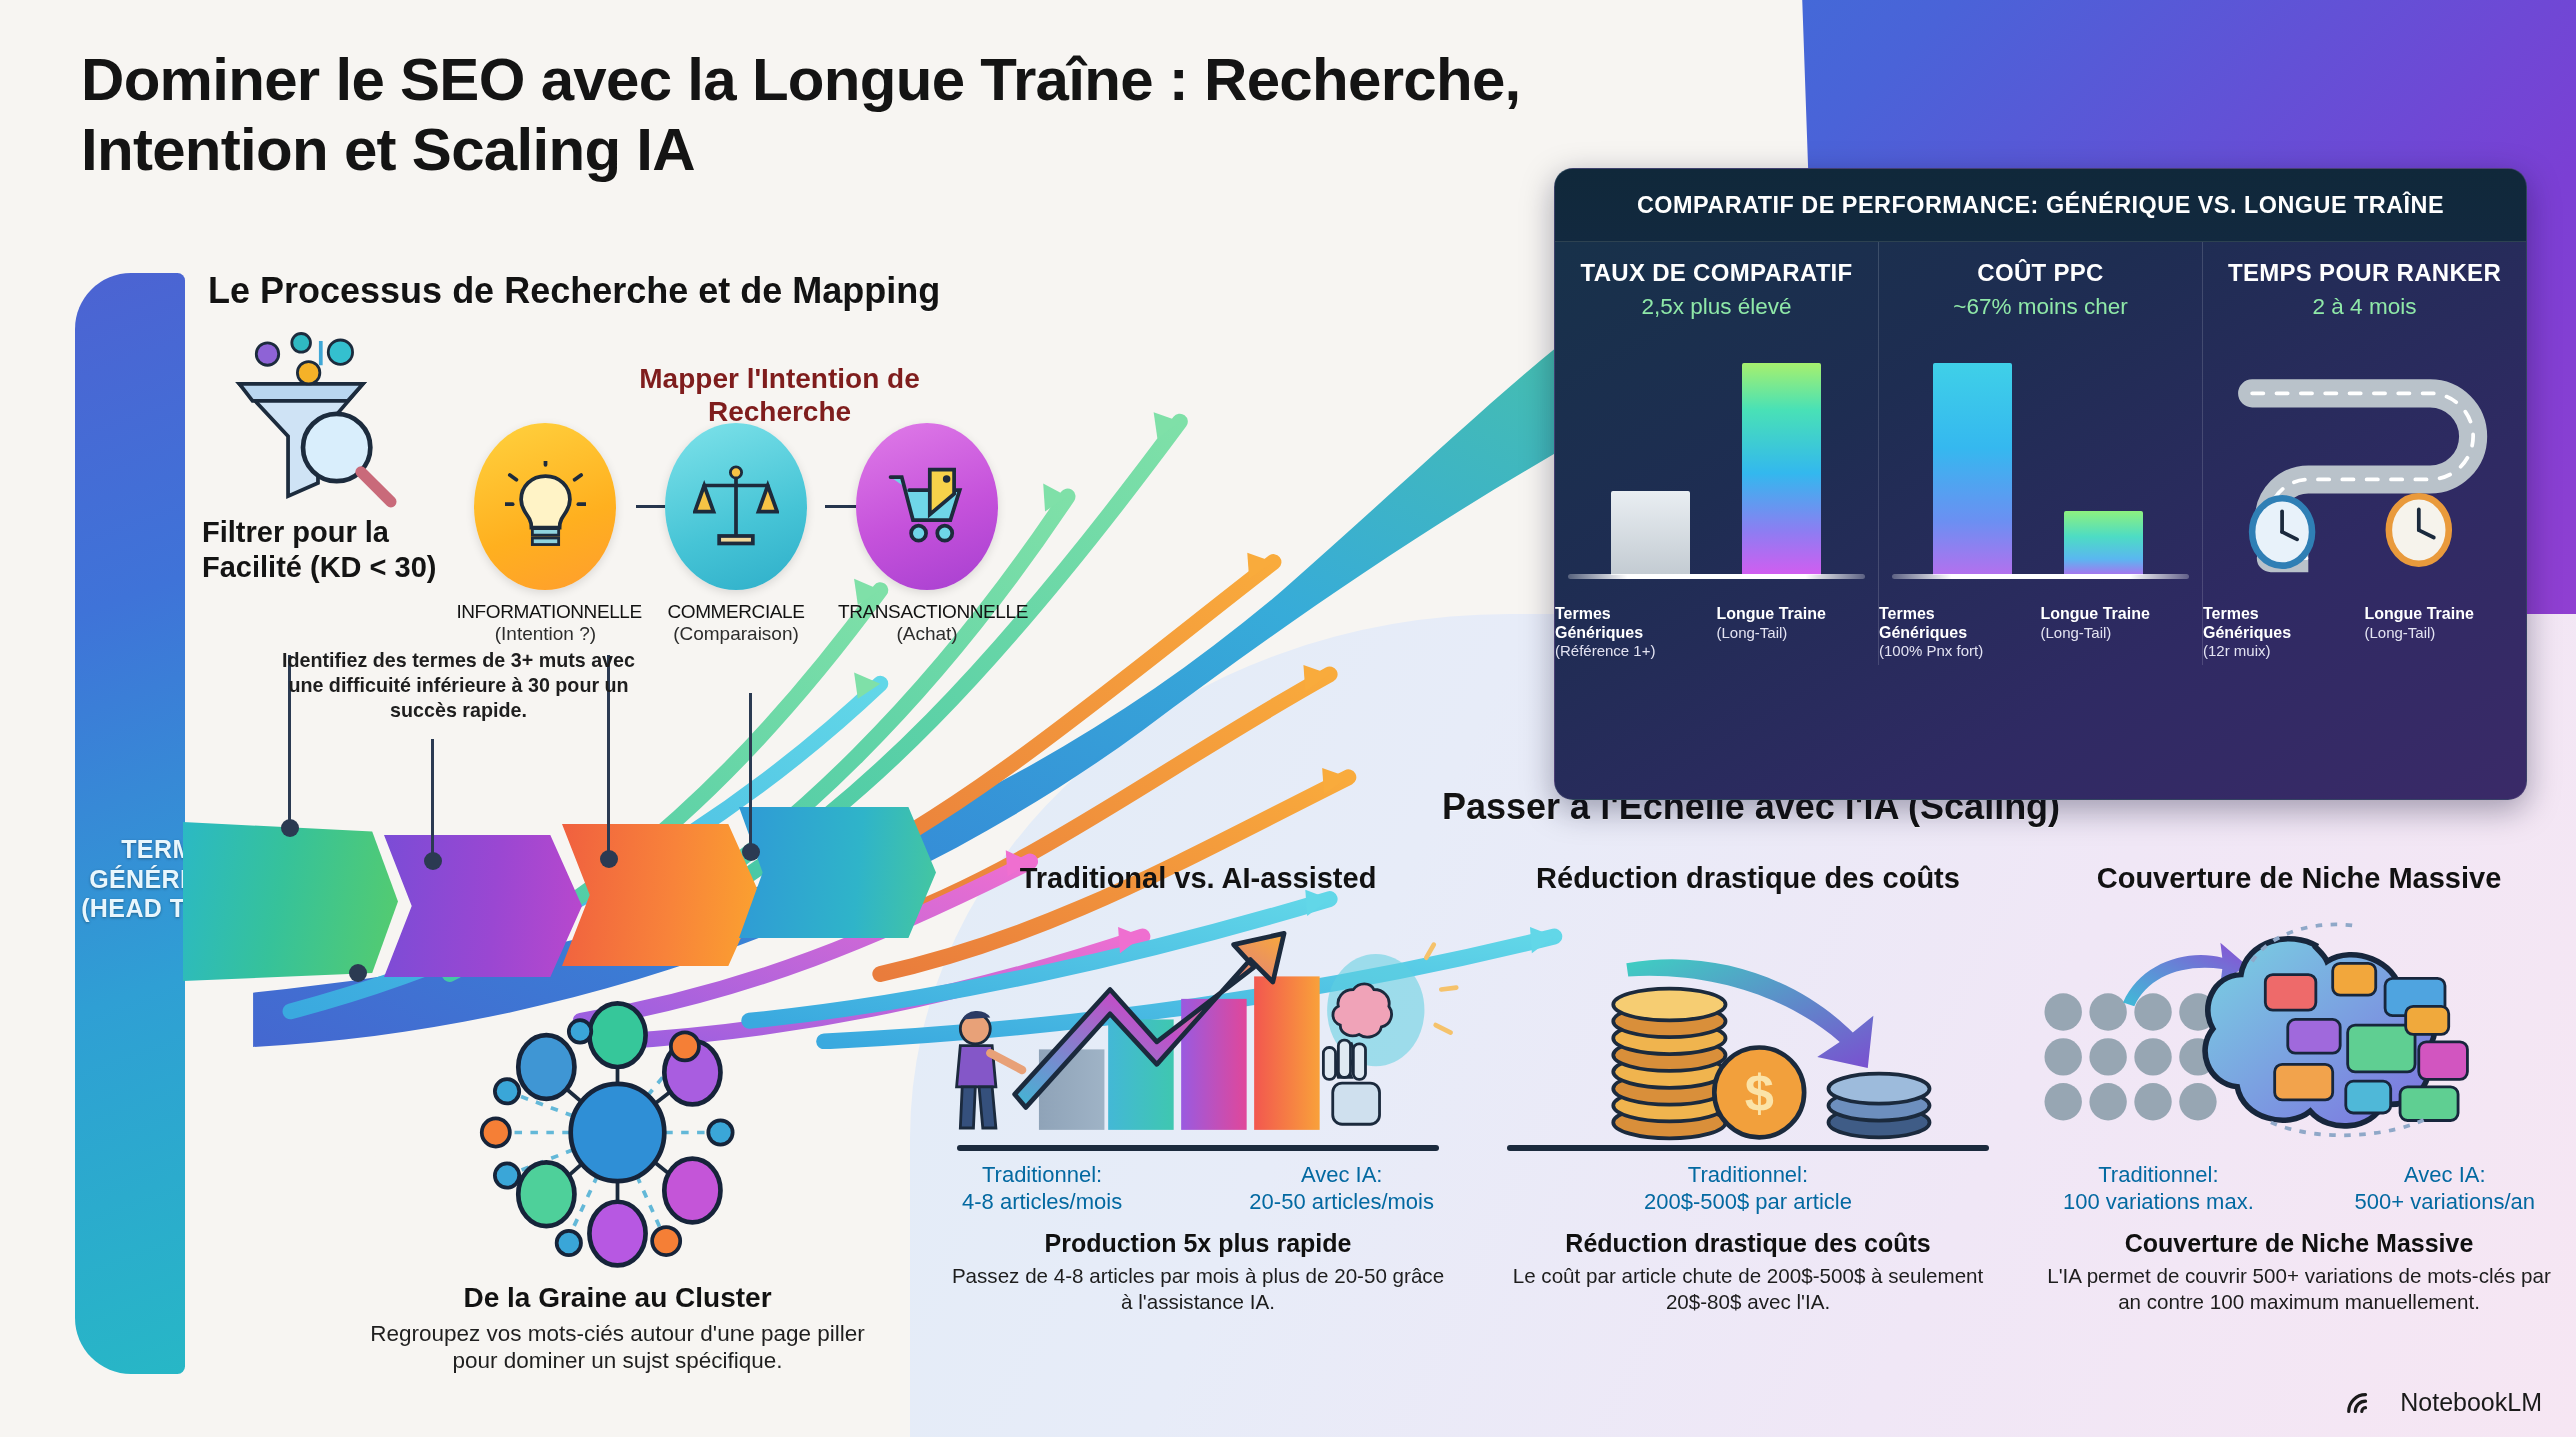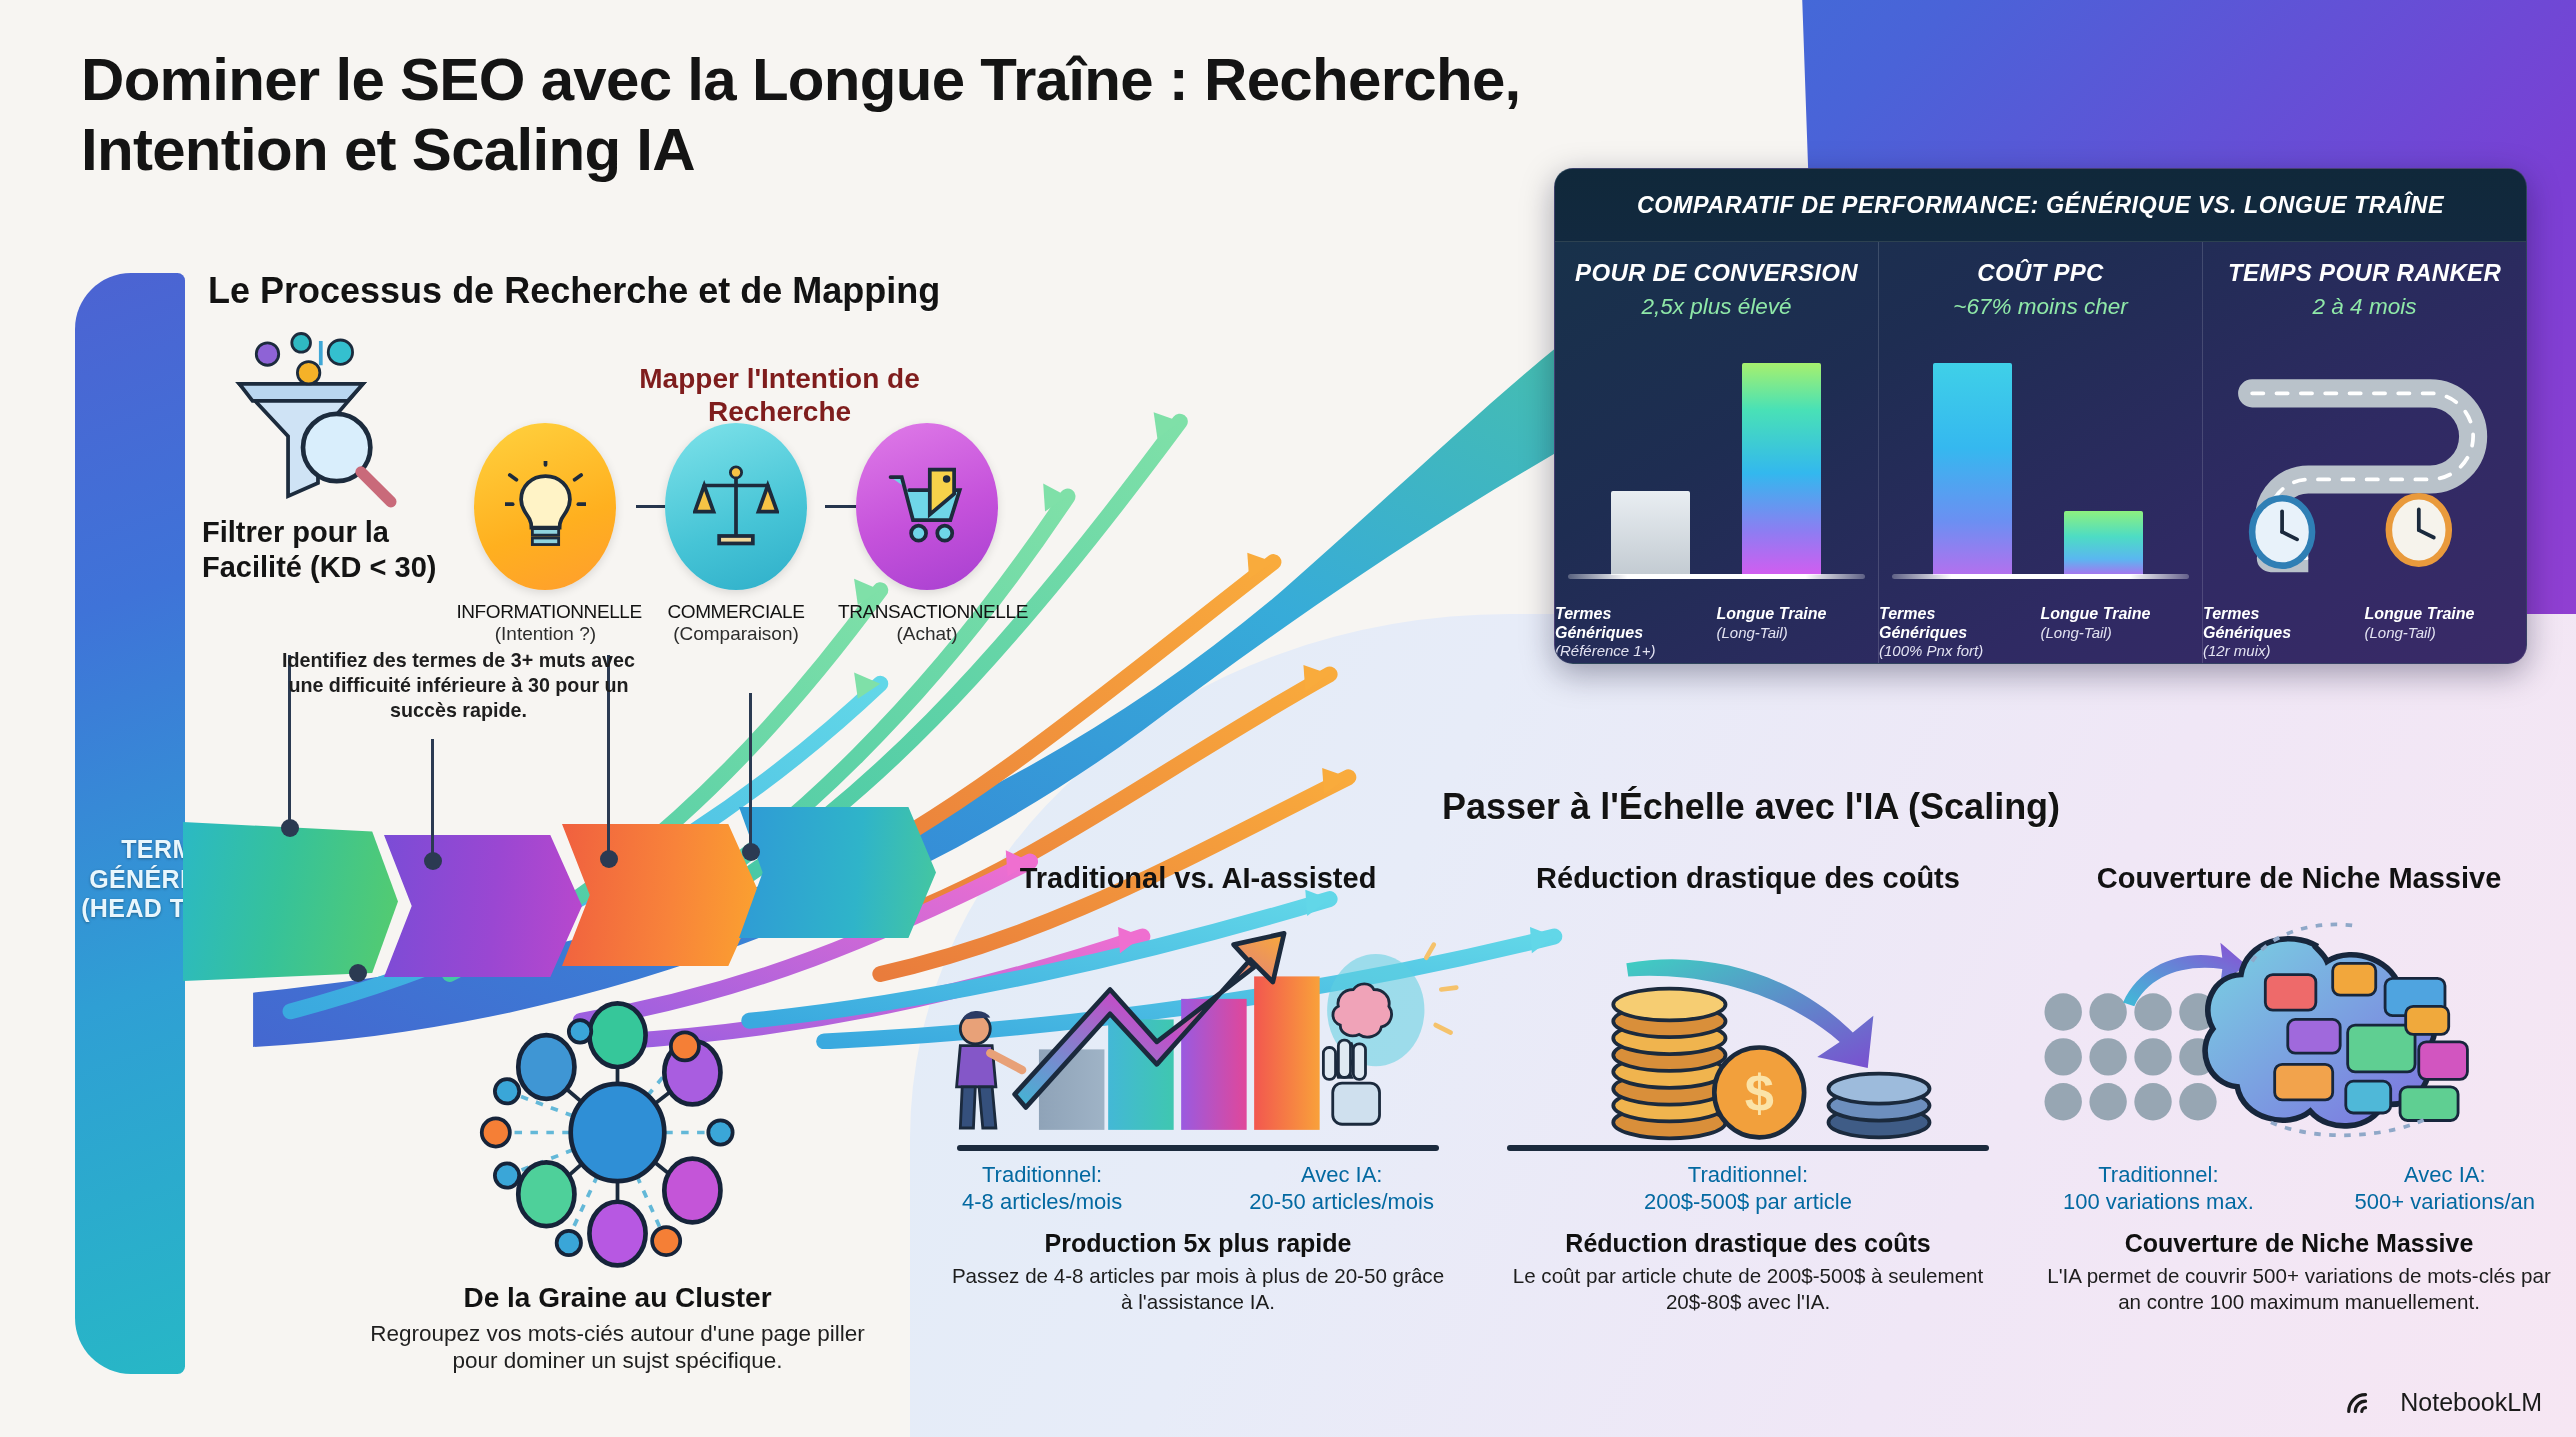--- a/index.html
+++ b/index.html
@@ -107,26 +107,25 @@
   .intent-sub { font-size:19px; color:#2d2d2d; }
   .intent-link { position:absolute; top:82px; height:2.8px; background:#26354d; }
 
   
   #cluster-cap { position:absolute; left:346px; top:1282px; width:543px; text-align:center; }
   #cluster-cap .h { font-size:28px; font-weight:bold; color:#121212; }
   #cluster-cap .p { font-size:22.5px; color:#1f1f1f; line-height:1.24; margin-top:5.6px;}
 
   
   .dark-panel {
-    position:absolute; left:1554px; top:168px; width:973px; height:496px;
+    position:absolute; left:1554px; top:168px; width:973px; height:632px;
     border-radius:19px; overflow:hidden;
     background: linear-gradient(150deg,#163248 0%, #1e2d52 35%, #2f2a63 70%, #3a2a68 100%);
     box-shadow: 0 9.4px 32px rgba(10,10,40,.35);
     border:0.9px solid rgba(255,255,255,.10);
-    font-style:italic;
   }
   .dp-head {
     height:73px; display:flex; align-items:center; justify-content:center;
     background: linear-gradient(180deg,#10283a 0%, #12293f 100%);
     color:#ffffff; font-size:23.4px; font-weight:bold; letter-spacing:0.5px;
     border-bottom:0.9px solid rgba(255,255,255,.12);
     text-align:center; padding:0 13px;
   }
   .dp-body { display:flex; height:423px; }
   .dp-col { flex:1; position:relative; padding:17px 9.4px 0; }
@@ -364,21 +363,21 @@
   <div id="cluster-cap">
     <div class="h">De la Graine au Cluster</div>
     <div class="p">Regroupez vos mots-ciés autour d'une page piller pour dominer un sujst spécifique.</div>
   </div>
 
   <div class="dark-panel">
     <div class="dp-head">COMPARATIF DE PERFORMANCE: GÉNÉRIQUE VS. LONGUE TRAÎNE</div>
     <div class="dp-body">
 
       <div class="dp-col">
-        <div class="dp-metric">POUR DE CONVERSION</div>
+        <div class="dp-metric">TAUX DE COMPARATIF</div>
         <div class="dp-value">2,5x plus élevé</div>
         <div class="dp-chart">
           <div class="bar-wrap" style="left:56px;">
               <div class="bar bar-gray" style="height:84px;"></div>
             </div>
           <div class="bar-wrap" style="left:187px;">
               <div class="bar bar-grad" style="height:212px;"></div>
             </div>
         </div>
         <div class="baseline"></div>

